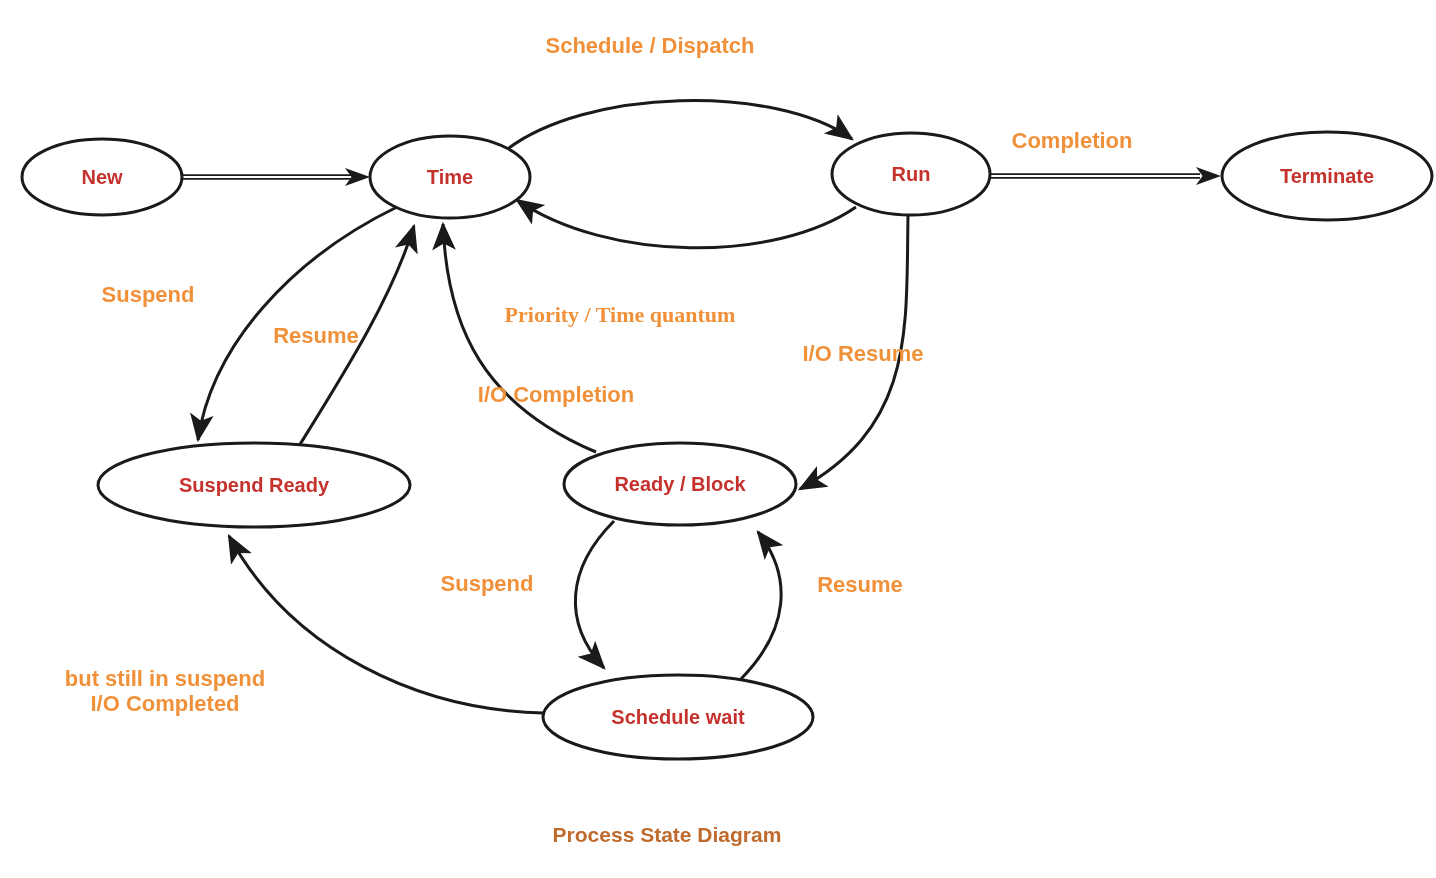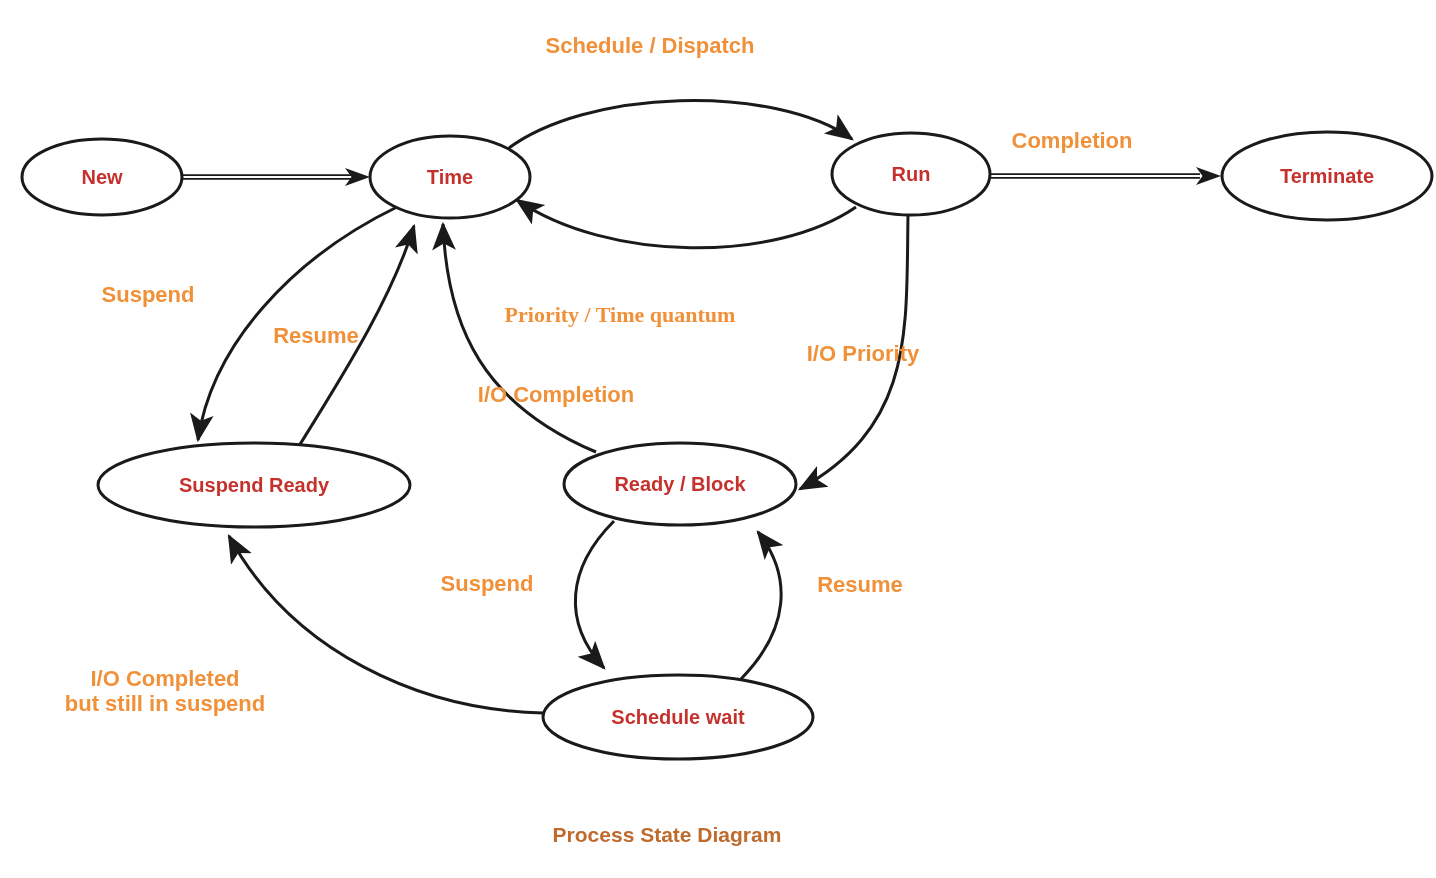--- a/index.html
+++ b/index.html
@@ -104,23 +104,23 @@
   <div class="lbl state-label pos-terminate">Terminate</div>
   <div class="lbl state-label pos-suspend-ready">Suspend Ready</div>
   <div class="lbl state-label pos-wait-block">Ready / Block</div>
   <div class="lbl state-label pos-suspend-wait">Schedule wait</div>
 
   <div class="lbl edge-label pos-schedule">Schedule / Dispatch</div>
   <div class="lbl edge-label pos-completion">Completion</div>
   <div class="lbl edge-label pos-suspend-top">Suspend</div>
   <div class="lbl edge-label pos-resume-top">Resume</div>
   <div class="lbl edge-label pos-priority">Priority / Time quantum</div>
-  <div class="lbl edge-label pos-io-request">I/O Priority</div>
+  <div class="lbl edge-label pos-io-request">I/O Resume</div>
   <div class="lbl edge-label pos-io-completion">I/O Completion</div>
   <div class="lbl edge-label pos-suspend-mid">Suspend</div>
   <div class="lbl edge-label pos-resume-mid">Resume</div>
   <div class="lbl edge-label multiline pos-io-completed">
+    <div>but still in suspend</div>
     <div>I/O Completed</div>
-    <div>but still in suspend</div>
   </div>
 
   <div class="lbl diagram-title pos-title">Process State Diagram</div>
 </div>
 
 </body></html>

